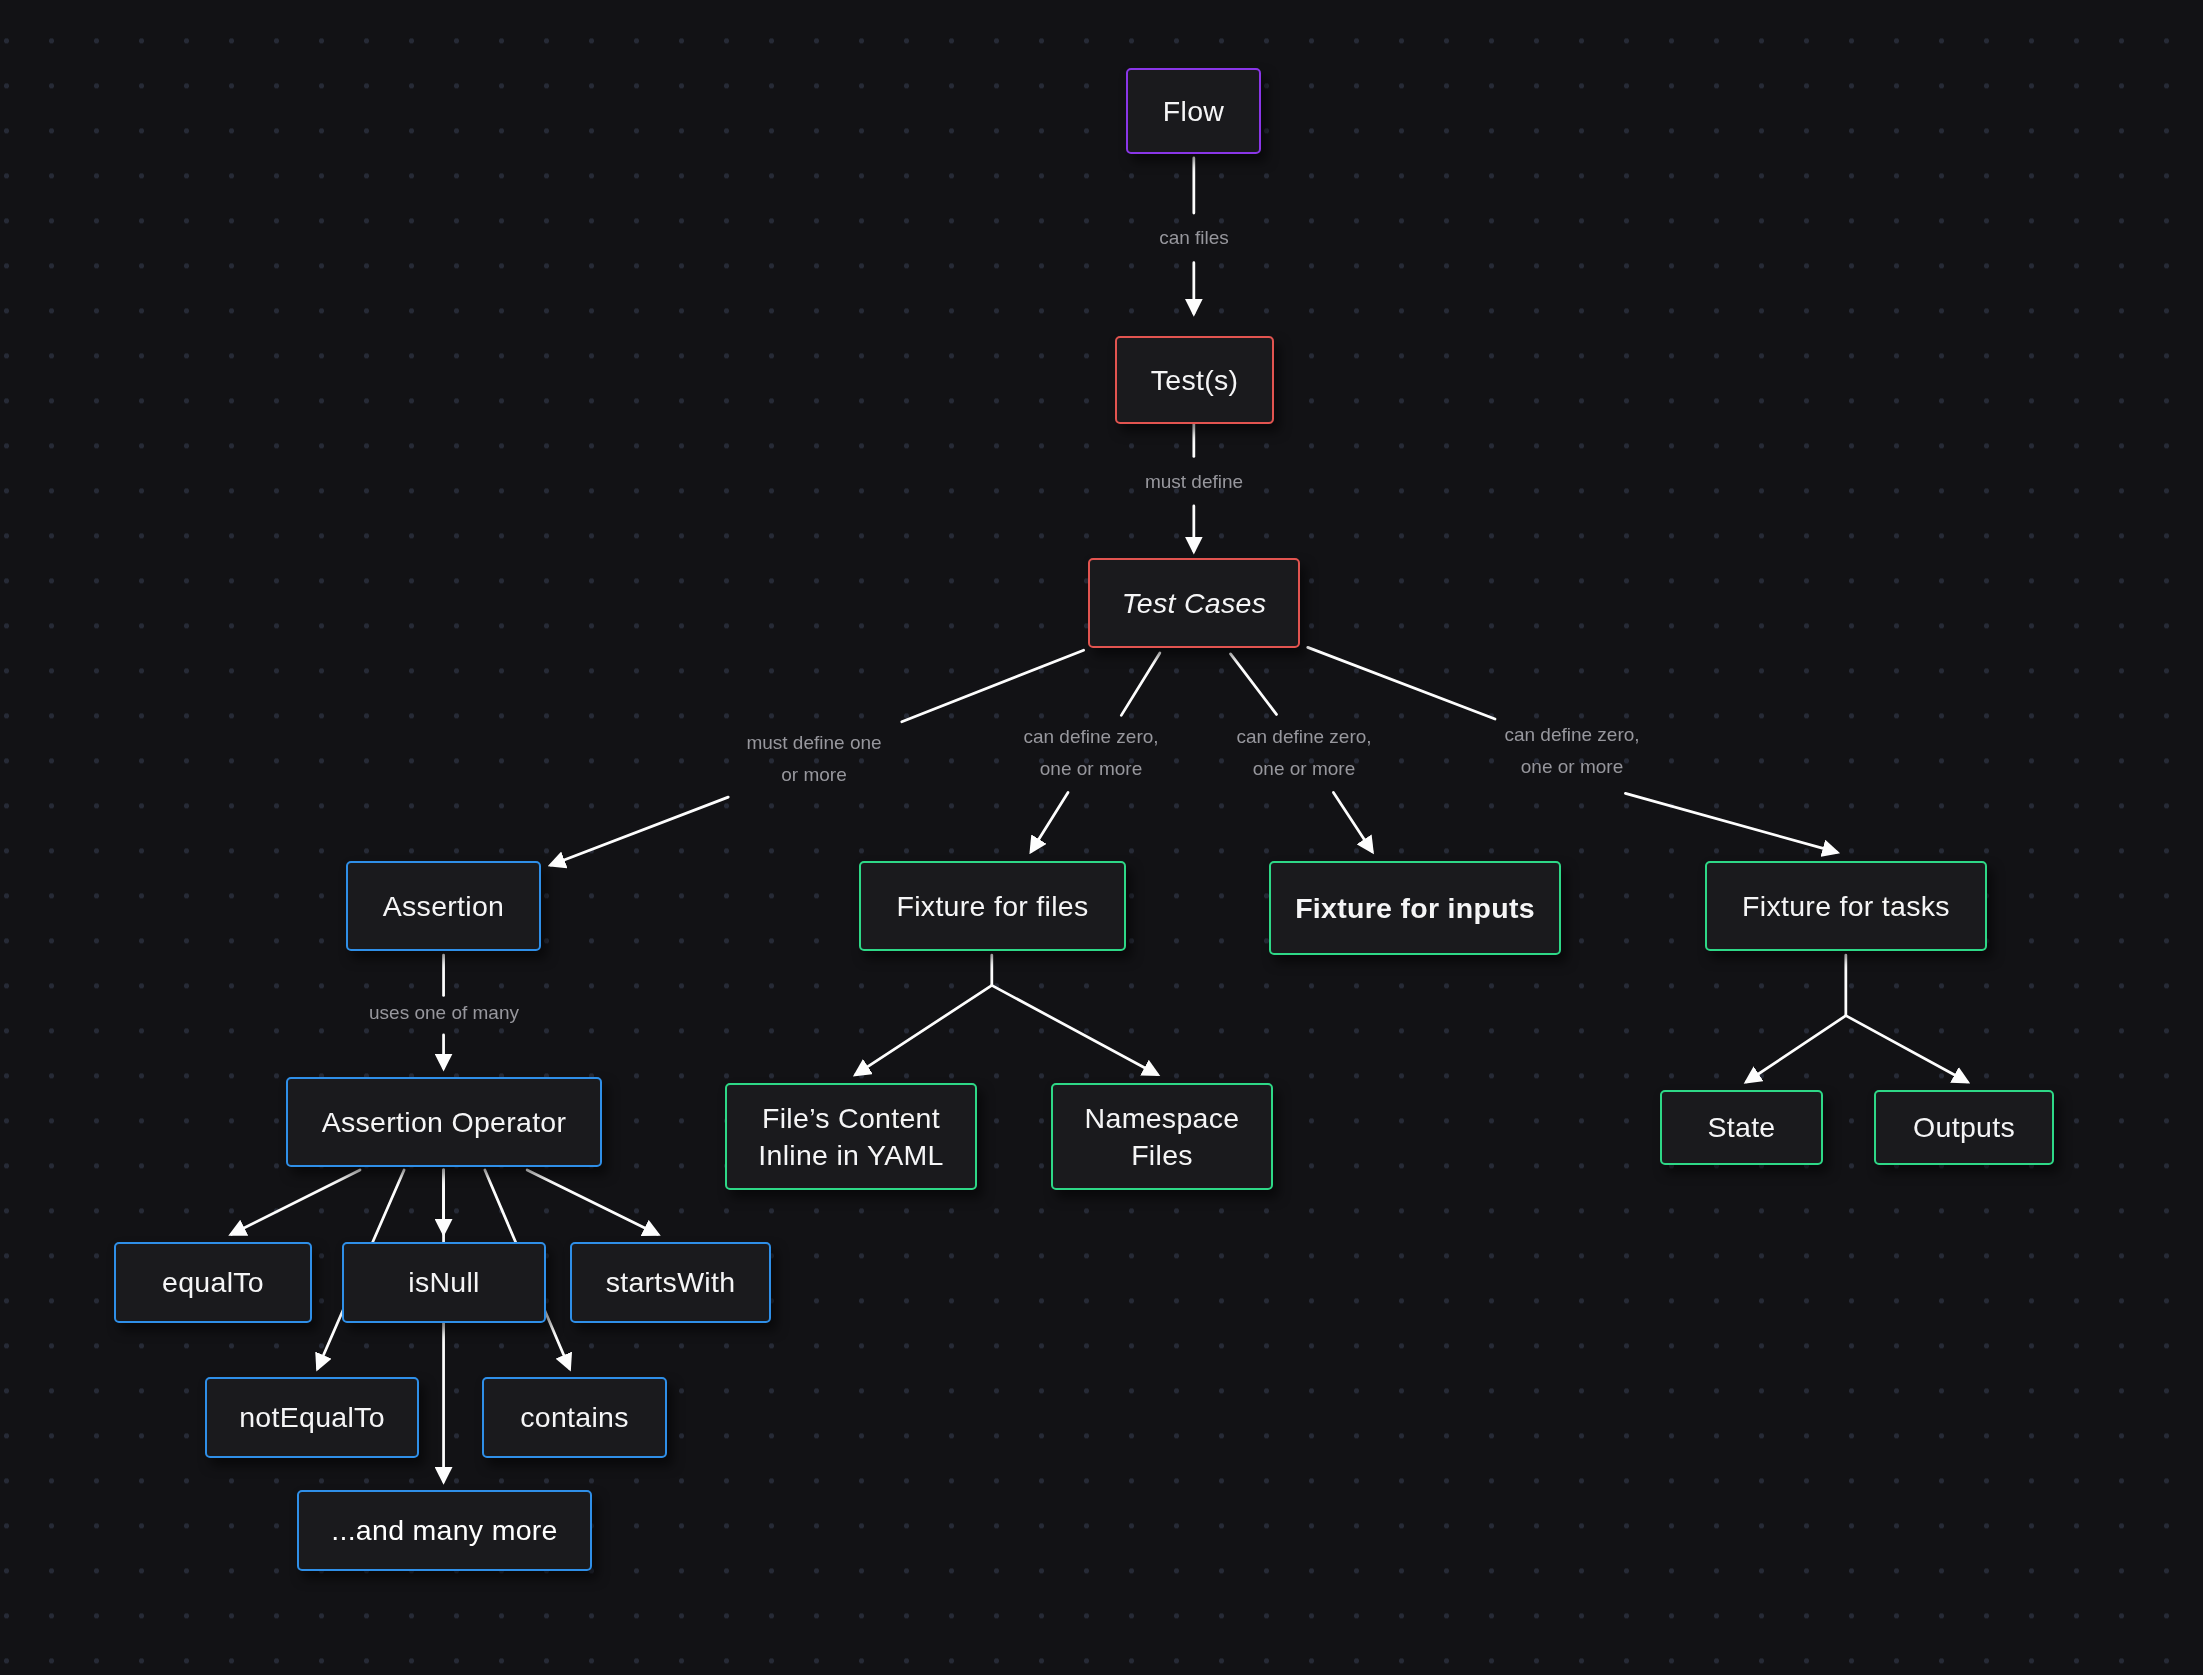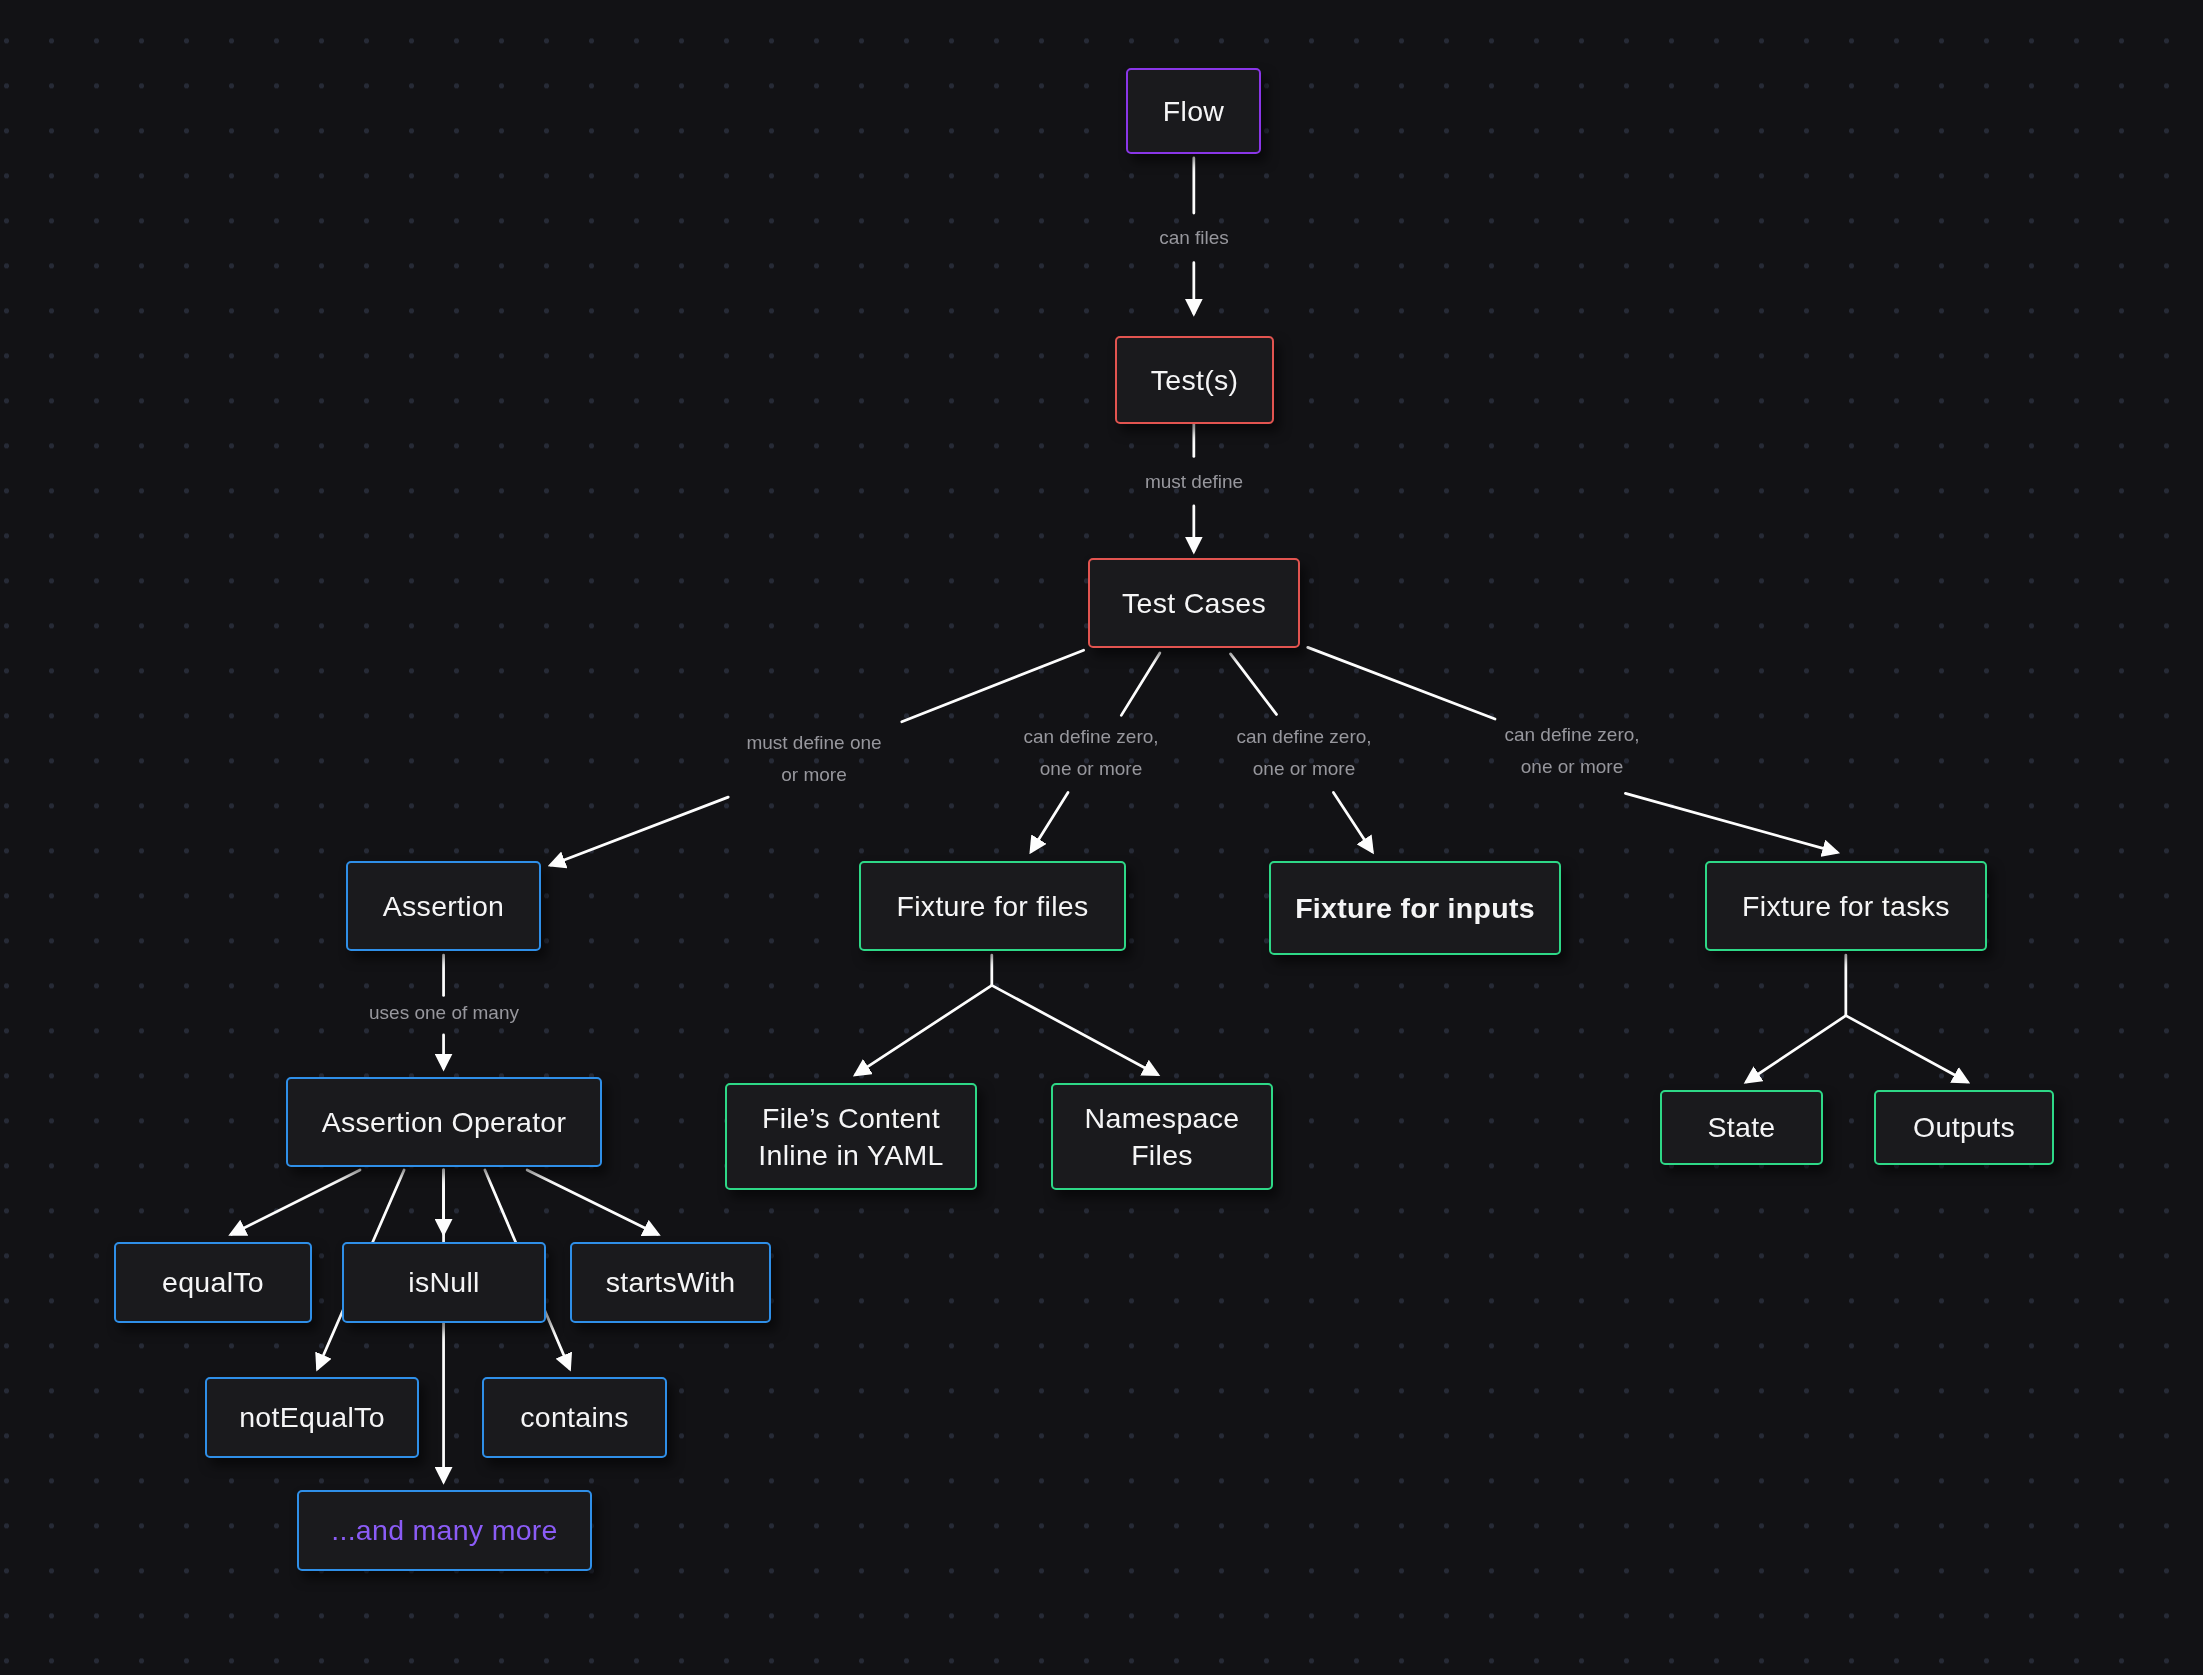--- a/index.html
+++ b/index.html
@@ -85,38 +85,38 @@
       <line x1="483" y1="1274" x2="483" y2="1613" stroke="#fdfdfd" stroke-width="3" stroke-linecap="round" marker-end="url(#arrowhead)"></line>
       <line x1="1080" y1="1040" x2="1080" y2="1073" stroke="#fdfdfd" stroke-width="3" stroke-linecap="round"></line>
       <line x1="1080" y1="1073" x2="932" y2="1170" stroke="#fdfdfd" stroke-width="3" stroke-linecap="round" marker-end="url(#arrowhead)"></line>
       <line x1="1080" y1="1073" x2="1260" y2="1170" stroke="#fdfdfd" stroke-width="3" stroke-linecap="round" marker-end="url(#arrowhead)"></line>
       <line x1="2010" y1="1040" x2="2010" y2="1106" stroke="#fdfdfd" stroke-width="3" stroke-linecap="round"></line>
       <line x1="2010" y1="1106" x2="1902" y2="1178" stroke="#fdfdfd" stroke-width="3" stroke-linecap="round" marker-end="url(#arrowhead)"></line>
       <line x1="2010" y1="1106" x2="2142" y2="1178" stroke="#fdfdfd" stroke-width="3" stroke-linecap="round" marker-end="url(#arrowhead)"></line>
     </svg>
     <div class="node" style="left: 1126px; top: 68px; width: 135px; height: 86px; border-color: rgb(138, 54, 232); background: rgb(26, 26, 29); color: rgb(245, 245, 246);">Flow</div>
     <div class="node" style="left: 1115px; top: 336px; width: 159px; height: 88px; border-color: rgb(226, 84, 80); background: rgb(26, 26, 29); color: rgb(245, 245, 246);">Test(s)</div>
-    <div class="node" style="left: 1088px; top: 558px; width: 212px; height: 90px; border-color: rgb(226, 84, 80); background: rgb(26, 26, 29); color: rgb(245, 245, 246);">Test Cases</div>
+    <div class="node" style="left: 1088px; top: 558px; width: 212px; height: 90px; border-color: rgb(226, 84, 80); background: rgb(26, 26, 29); color: rgb(245, 245, 246); font-style: italic;">Test Cases</div>
     <div class="node" style="left: 346px; top: 861px; width: 195px; height: 90px; border-color: rgb(47, 143, 232); background: rgb(26, 26, 29); color: rgb(245, 245, 246);">Assertion</div>
     <div class="node" style="left: 859px; top: 861px; width: 267px; height: 90px; border-color: rgb(46, 216, 135); background: rgb(26, 26, 29); color: rgb(245, 245, 246);">Fixture for files</div>
     <div class="node" style="left: 1269px; top: 861px; width: 292px; height: 94px; border-color: rgb(46, 216, 135); background: rgb(26, 26, 29); color: rgb(245, 245, 246); font-weight: bold;">Fixture for inputs</div>
     <div class="node" style="left: 1705px; top: 861px; width: 282px; height: 90px; border-color: rgb(46, 216, 135); background: rgb(26, 26, 29); color: rgb(245, 245, 246);">Fixture for tasks</div>
     <div class="node" style="left: 286px; top: 1077px; width: 316px; height: 90px; border-color: rgb(47, 143, 232); background: rgb(26, 26, 29); color: rgb(245, 245, 246); text-align: center;">Assertion Operator</div>
     <div class="node" style="left: 725px; top: 1083px; width: 252px; height: 107px; border-color: rgb(46, 216, 135); background: rgb(26, 26, 29); color: rgb(245, 245, 246);">File’s Content
 Inline in YAML</div>
     <div class="node" style="left: 1051px; top: 1083px; width: 222px; height: 107px; border-color: rgb(46, 216, 135); background: rgb(26, 26, 29); color: rgb(245, 245, 246);">Namespace
 Files</div>
     <div class="node" style="left: 1660px; top: 1090px; width: 163px; height: 75px; border-color: rgb(46, 216, 135); background: rgb(26, 26, 29); color: rgb(245, 245, 246);">State</div>
     <div class="node" style="left: 1874px; top: 1090px; width: 180px; height: 75px; border-color: rgb(46, 216, 135); background: rgb(26, 26, 29); color: rgb(245, 245, 246); text-align: right;">Outputs</div>
     <div class="node" style="left: 114px; top: 1242px; width: 198px; height: 81px; border-color: rgb(47, 143, 232); background: rgb(26, 26, 29); color: rgb(245, 245, 246);">equalTo</div>
     <div class="node" style="left: 342px; top: 1242px; width: 204px; height: 81px; border-color: rgb(47, 143, 232); background: rgb(26, 26, 29); color: rgb(245, 245, 246);">isNull</div>
     <div class="node" style="left: 570px; top: 1242px; width: 201px; height: 81px; border-color: rgb(47, 143, 232); background: rgb(26, 26, 29); color: rgb(245, 245, 246);">startsWith</div>
     <div class="node" style="left: 205px; top: 1377px; width: 214px; height: 81px; border-color: rgb(47, 143, 232); background: rgb(26, 26, 29); color: rgb(245, 245, 246);">notEqualTo</div>
     <div class="node" style="left: 482px; top: 1377px; width: 185px; height: 81px; border-color: rgb(47, 143, 232); background: rgb(26, 26, 29); color: rgb(245, 245, 246);">contains</div>
-    <div class="node" style="left: 297px; top: 1490px; width: 295px; height: 81px; border-color: rgb(47, 143, 232); background: rgb(26, 26, 29); color: #8b5cf6;">...and many more</div>
+    <div class="node" style="left: 297px; top: 1490px; width: 295px; height: 81px; border-color: rgb(47, 143, 232); background: rgb(26, 26, 29); color: #ffffff;">...and many more</div>
     <div class="edge-label" style="left: 1194px; top: 238px; color: rgb(151, 151, 157);">can files</div>
     <div class="edge-label" style="left: 1194px; top: 482px; color: rgb(151, 151, 157);">must define</div>
     <div class="edge-label" style="left: 814px; top: 759px; color: rgb(151, 151, 157);">must define one
 or more</div>
     <div class="edge-label" style="left: 1091px; top: 753px; color: rgb(151, 151, 157);">can define zero,
 one or more</div>
     <div class="edge-label" style="left: 1304px; top: 753px; color: rgb(151, 151, 157);">can define zero,
 one or more</div>
     <div class="edge-label" style="left: 1572px; top: 751px; color: rgb(151, 151, 157);">can define zero,
 one or more</div>

